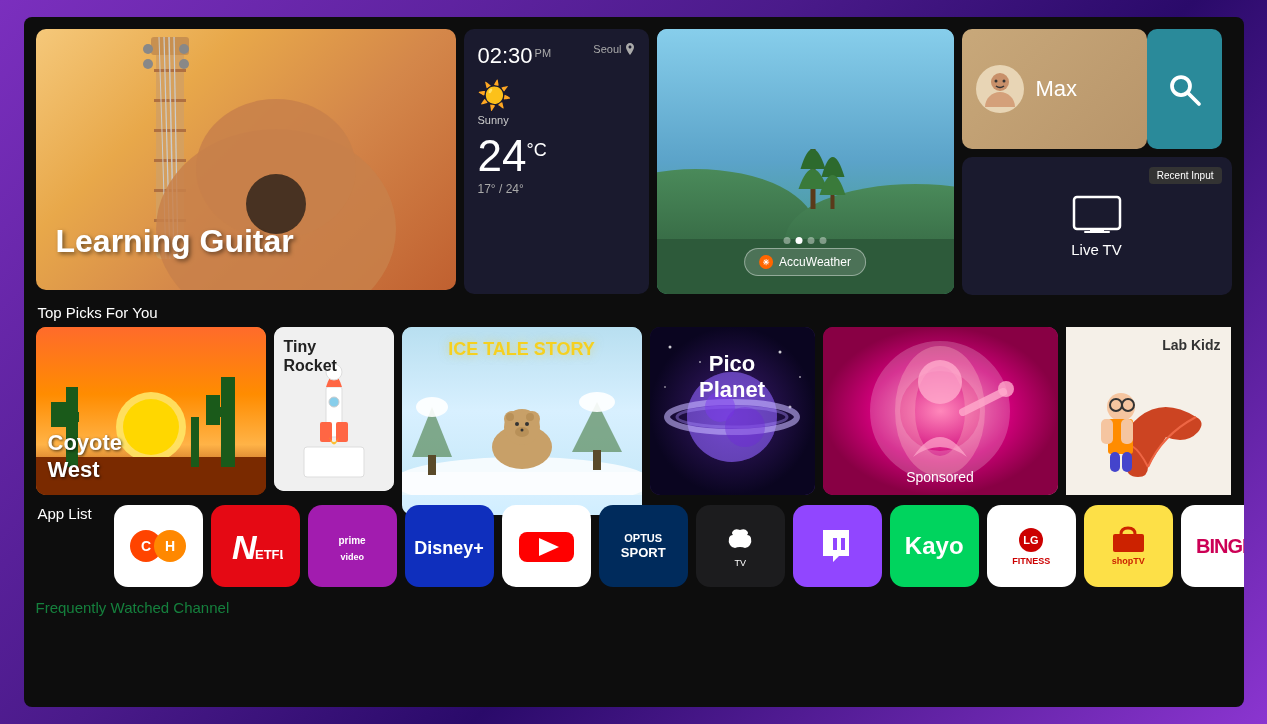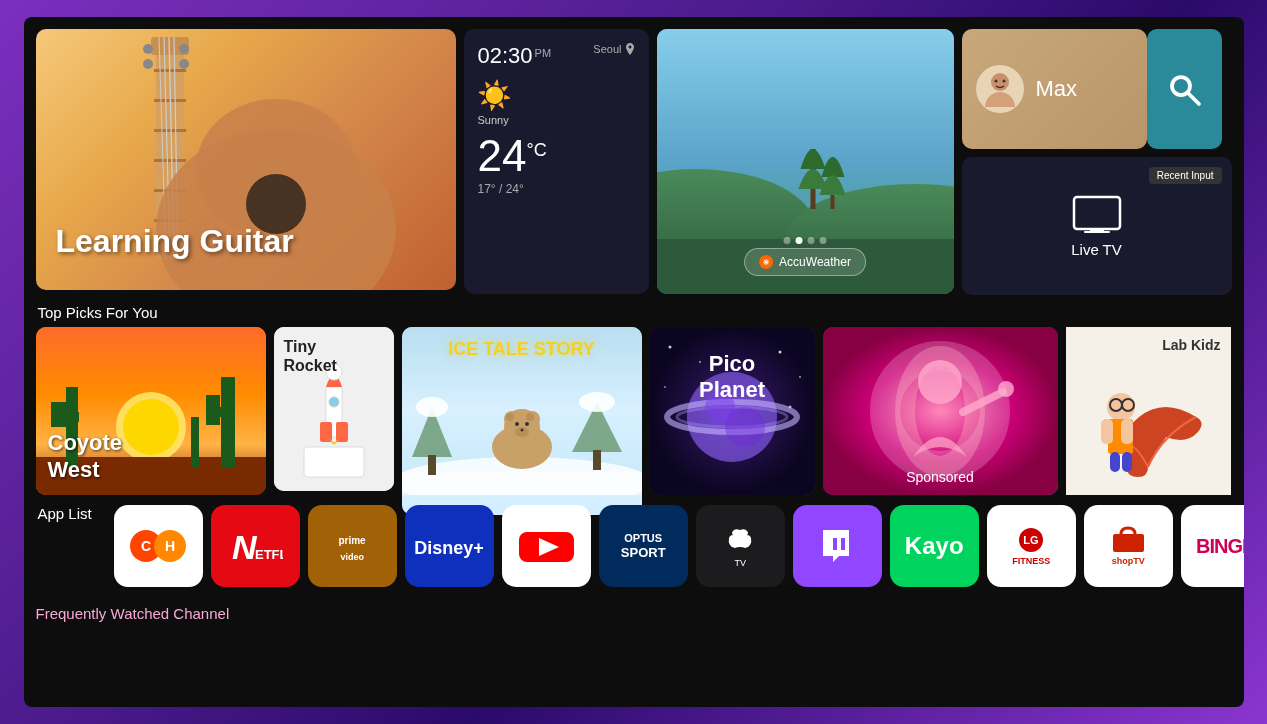--- a/index.html
+++ b/index.html
@@ -347,37 +347,37 @@
       display: flex;
       align-items: center;
       justify-content: center;
       cursor: pointer;
       position: relative;
     }
 
     
     .app-ch { background: white; }
     .app-netflix { background: #E50914; }
-    .app-prime { background: #a16207; }
+    .app-prime { background: #a21caf; }
     .app-disney { background: #0F2FBD; }
     .app-youtube { background: white; }
     .app-optus { background: #002B5C; }
     .app-appletv { background: #1C1C1E; }
     .app-twitch { background: #9146FF; }
     .app-kayo { background: #00D45E; }
     .app-lgfitness { background: white; }
-    .app-shoptv { background: #ffffff; }
+    .app-shoptv { background: #fde047; }
     .app-binge { background: white; }
     .app-geforce { background: #76B900; }
 
     
     .freq-label {
-      color: #f9a8d4;
+      color: #15803d;
       font-size: 15px;
-      margin-top: 8px;
+      margin-top: 2px;
       flex-shrink: 0;
     }
 
     svg text { font-family: Arial, sans-serif; }
   </style>
 </head>
 <body>
 
 <div class="tv-frame">
 

